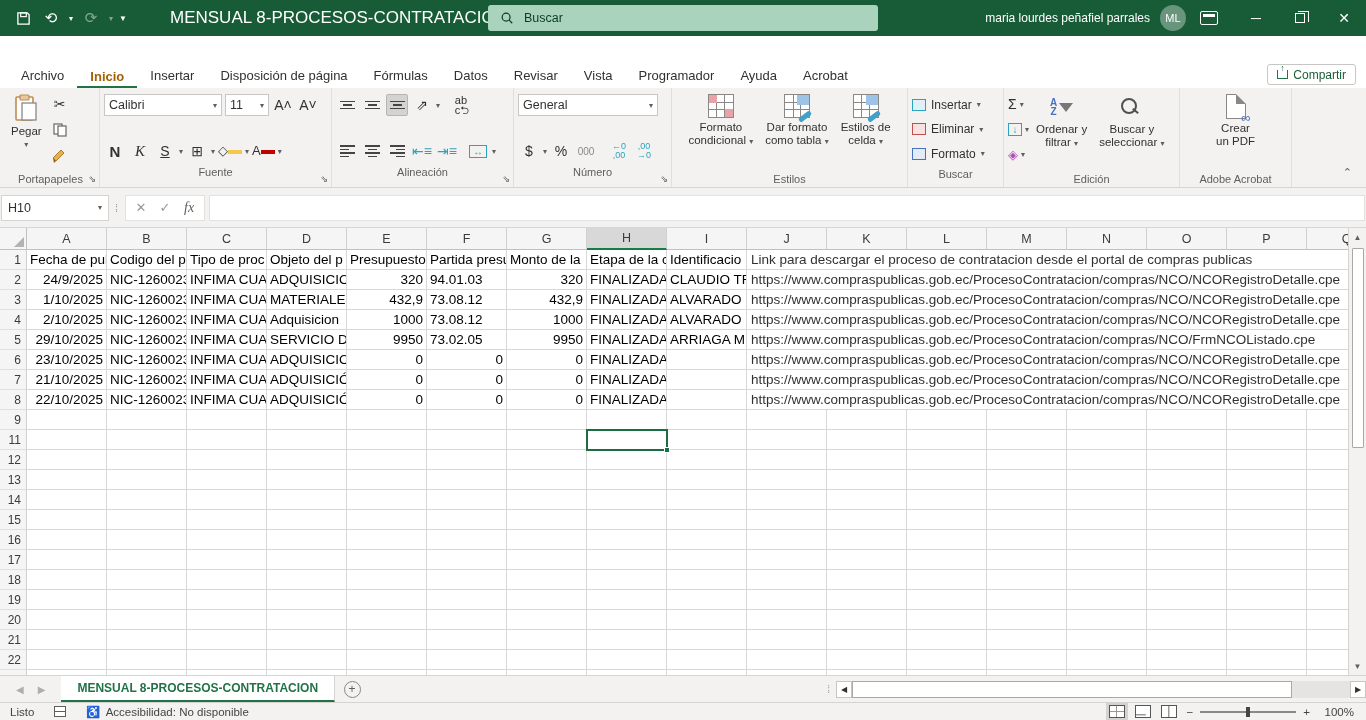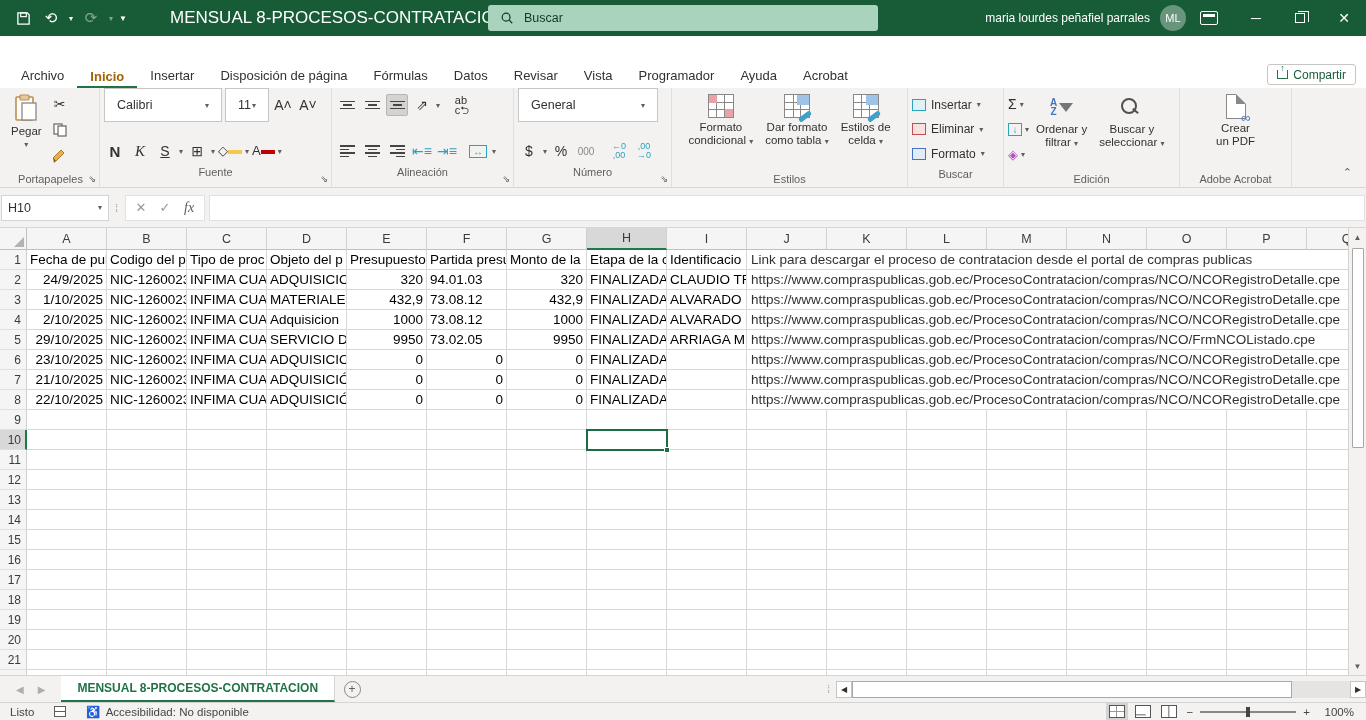--- a/index.html
+++ b/index.html
@@ -38,21 +38,21 @@
   .ribbon { height:100px; background:#f3f2f1; border-bottom:1px solid #d8d6d4; display:flex; flex:0 0 100px; padding-left:2px; }
   .rgroup { display:flex; flex-direction:column; border-right:1px solid #e1dfdd; padding:3px 4px 0 4px; position:relative; }
   .rg-body { flex:1; display:flex; align-items:flex-start; gap:2px; }
   .rg-label { height:17px; font-size:11px; color:#605e5c; text-align:center; display:flex; align-items:center; justify-content:center; gap:6px; }
   .launcher { font-size:9px; color:#605e5c; position:absolute; right:3px; bottom:3px; }
   .bigbtn { display:flex; flex-direction:column; align-items:center; justify-content:flex-start; padding:3px 5px; font-size:11.5px; line-height:13px; text-align:center; color:#323130; }
   .bigbtn .cap { margin-top:3px; }
   .carety { font-size:8px; color:#605e5c; }
   .colstack { display:flex; flex-direction:column; justify-content:space-between; height:72px; padding-top:2px; }
   .smallrow { display:flex; align-items:center; gap:3px; height:24px; }
-  .combo { background:#fff; border:1px solid #c8c6c4; height:34px; display:flex; align-items:center; justify-content:space-between; padding:0 12px; font-size:12.5px; }
+  .combo { background:#fff; border:1px solid #c8c6c4; height:22px; display:flex; align-items:center; justify-content:space-between; padding:0 4px; font-size:12.5px; }
   .ficon { min-width:22px; height:22px; display:flex; align-items:center; justify-content:center; font-size:14px; }
   .boldN { font-weight:bold; font-size:15px; }
   .italK { font-style:italic; font-family:"Liberation Serif", serif; font-size:15px; }
   .underS { text-decoration:underline; font-size:14px; }
   .acolor { position:relative; font-size:13px; line-height:12px; }
   .acolor i { display:block; height:4px; width:14px; margin-top:1px; }
   .bars { display:inline-flex; flex-direction:column; gap:2px; width:15px; }
   .bars i { height:1.5px; background:#444; }
   .bars.bleft i:nth-child(even){ width:60%; } .bars.bleft i{ align-self:flex-start; width:100%; }
   .bars.bcent i:nth-child(even){ width:60%; align-self:center; } .bars.bcent i{ width:100%; }
@@ -685,40 +685,20 @@
             <div class="cell"></div>
             <div class="cell"></div>
             <div class="cell"></div>
             <div class="cell"></div>
             <div class="cell"></div>
             <div class="cell"></div>
             <div class="cell"></div>
             <div class="cell"></div>
           </div>
           <div class="grow">
-            <div class="rowhdr selrow">10</div>
-            <div class="cell"></div>
-            <div class="cell"></div>
-            <div class="cell"></div>
-            <div class="cell"></div>
-            <div class="cell"></div>
-            <div class="cell"></div>
-            <div class="cell"></div>
-            <div class="cell"></div>
-            <div class="cell"></div>
-            <div class="cell"></div>
-            <div class="cell"></div>
-            <div class="cell"></div>
-            <div class="cell"></div>
-            <div class="cell"></div>
-            <div class="cell"></div>
-            <div class="cell"></div>
-            <div class="cell"></div>
-          </div>
-          <div class="grow">
             <div class="rowhdr">11</div>
             <div class="cell"></div>
             <div class="cell"></div>
             <div class="cell"></div>
             <div class="cell"></div>
             <div class="cell"></div>
             <div class="cell"></div>
             <div class="cell"></div>
             <div class="cell"></div>
             <div class="cell"></div>

